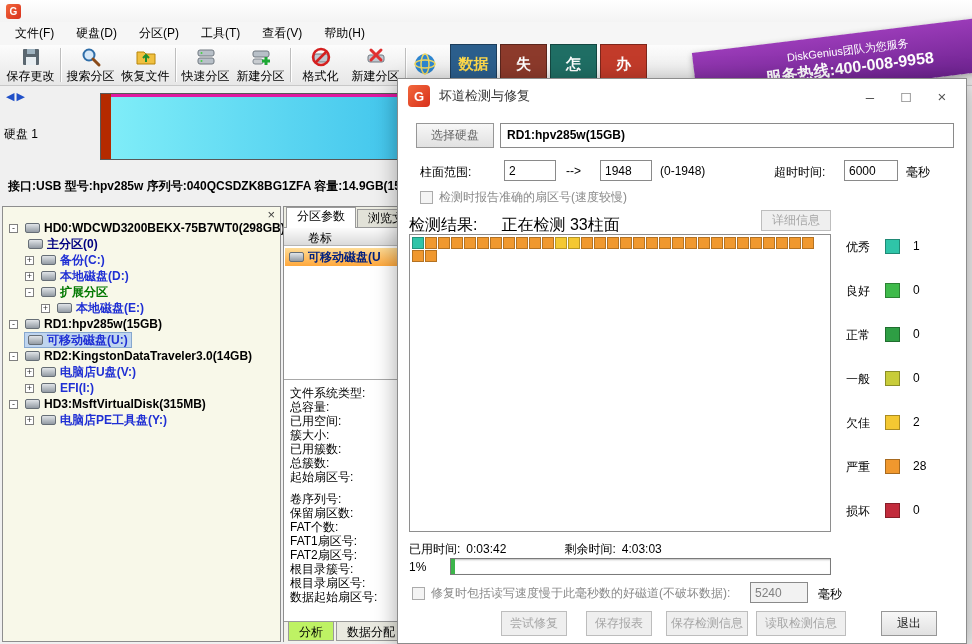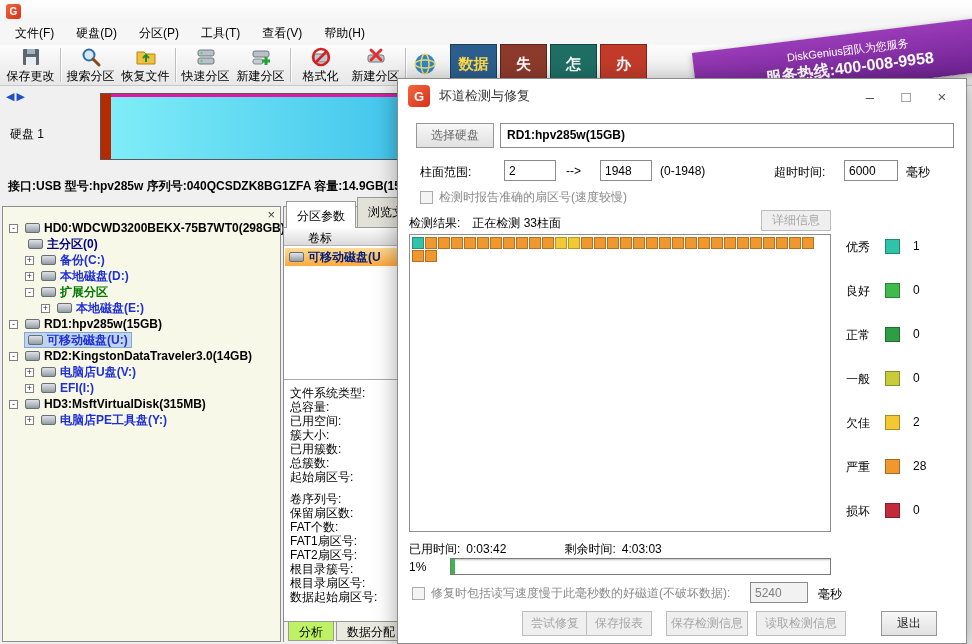--- a/index.html
+++ b/index.html
@@ -27,41 +27,41 @@
   
   .ad-tiles { position:absolute; left:450px; top:44px; display:flex; gap:3px; z-index:5;align-items:center; }
   .ad-tile { width:47px; height:40px; display:flex; align-items:center; justify-content:center; font-weight:bold; font-size:15px; border:1px solid rgba(0,0,0,.35); flex:none; }
   .ad-ribbon { position:absolute; left:694px; top:34px; width:310px; height:54px; background:linear-gradient(#9A3BB8,#6E2390); transform:rotate(-7deg); z-index:6; display:flex; flex-direction:column; align-items:center; justify-content:center; color:#fff; box-shadow:0 2px 6px rgba(0,0,0,.3); }
   .ribbon-l1 { font-size:11px; }
   .ribbon-l2 { font-size:16px; font-weight:bold; }
 
   
   .disk-header { position:absolute; left:0; top:86px; right:0; height:118px; background:#F0F0F0; }
   .nav-arrows { position:absolute; left:6px; top:4px; color:#2050C8; font-size:11px; letter-spacing:2px; }
-  .disk-label { position:absolute; left:10px; top:40px; font-size:12px; }
+  .disk-label { position:absolute; left:4px; top:40px; font-size:12px; }
   .part-bar { position:absolute; left:100px; top:7px; width:858px; height:67px; border:1px solid #585858; display:flex; background:#fff; }
   .part-red { width:10px; background:#B52A00; }
   .part-cyan { flex:1; background:linear-gradient(90deg,#7FEDF8,#2FB9E9 45%,#0C85C8); border-top:3px solid #E018A0; }
   .disk-info { position:absolute; left:8px; top:92px; font-size:12px; font-weight:bold; white-space:nowrap; }
 
   
   .tree-panel { position:absolute; left:2px; top:206px; width:279px; height:436px; background:#F8F8E9; border:1px solid #8E8E8E; }
   .tree-close { position:absolute; right:5px; top:0px; font-size:13px; color:#404040; }
   #tree { position:absolute; left:2px; top:13px; right:2px; }
   .tree-row { height:16px; display:flex; align-items:center; font-size:12px; font-weight:bold; white-space:nowrap; }
   .expander { width:9px; height:9px; border:1px solid #808080; background:#fff; font-size:9px; line-height:7px; text-align:center; margin-right:4px; flex:none; font-weight:normal; color:#333; }
   .drive-icon { width:15px; height:10px; background:linear-gradient(#E0E4E8,#939BA4); border:1px solid #666E76; border-radius:2px; margin-right:4px; flex:none; display:inline-block; }
   .row-main { display:flex; align-items:center; height:14px; padding:0 3px; }
   .row-main.sel { background:#BFD5EF; outline:1px solid #86A7CE; }
   .c-black{color:#000;} .c-blue{color:#1F2FD4;} .c-navy{color:#000080;} .c-green{color:#007800;}
 
   
   .mid-panel { position:absolute; left:283px; top:206px; width:300px; height:436px; background:#fff; border:1px solid #8E8E8E; }
   .mid-tabs { position:absolute; left:0; top:0; right:0; height:21px; background:#EDEDE2; display:flex; align-items:flex-end; padding-left:2px; gap:1px; border-bottom:1px solid #9A9A9A; }
-  .mtab { padding:6px 10px; font-size:12px; border:1px solid #9A9A9A; border-bottom:none; background:#E2E2D8;text-align:center; }
+  .mtab { padding:0 10px; font-size:12px; border:1px solid #9A9A9A; border-bottom:none; background:#E2E2D8;text-align:center; }
   .mtab.active { background:#fff; position:relative; top:1px; padding-bottom:3px; }
   .vol-header { position:absolute; left:0; top:21px; right:0; height:18px; background:linear-gradient(#FCFCFC,#DADADA); border-bottom:1px solid #B4B4B4; font-size:12px; padding:2px 0 0 24px; }
   .vol-row { position:absolute; left:1px; top:41px; right:1px; height:18px; background:linear-gradient(#FFDC96,#FFA83C); display:flex; align-items:center; padding-left:4px; font-size:12px; font-weight:bold; color:#002080; }
   .mid-divider { position:absolute; left:0; top:172px; right:0; height:1px; background:#A8A8A8; }
   #params { position:absolute; left:6px; top:178px; right:2px; }
   .param-row { height:14px; font-size:12px; white-space:nowrap; }
   .param-gap { margin-top:8px; }
   .bottom-tabs { position:absolute; left:0; top:414px; right:0; height:21px; border-top:1px solid #9A9A9A; background:#F2F2EA; display:flex; padding-left:4px; gap:2px; }
   .btab { padding:2px 10px; font-size:12px; border:1px solid #9A9A9A; border-top:none; background:#EAEAE0; height:19px; }
   .btab.active { background:#bef264; }
@@ -85,21 +85,21 @@
   .arrow { left:168px; top:85px; }
   .inp.to { left:202px; top:81px; width:52px; }
   .hint { left:262px; top:85px; }
   .timeout-label { left:376px; top:85px; }
   .inp.timeout { left:446px; top:81px; width:54px; }
   .timeout-unit { left:508px; top:85px; }
   .chk-row { display:flex; gap:6px; align-items:center; }
   .chk-row.accurate { position:absolute; left:22px; top:110px; }
   .chk { width:13px; height:13px; border:1px solid #ABABAB; background:#F4F4F4; flex:none; }
   .chk-label { font-size:12px; color:#8A8A8A; white-space:nowrap; }
-  .result-line { position:absolute; left:11px; top:136px; font-size:12px; display:flex; gap:12px; white-space:nowrap; }
+  .result-line { position:absolute; left:11px; top:136px; font-size:16px; display:flex; gap:24px; white-space:nowrap; }
   .detail { left:363px; top:131px; width:70px; height:21px; }
   .grid-box { position:absolute; left:11px; top:155px; width:422px; height:298px; border:1px solid #8E8E8E; padding:2px; background:#fff; font-size:0; }
   .grid-row { height:13px; white-space:nowrap; }
   .cell { display:inline-block; width:12px; height:12px; margin:0 1px 1px 0; border:1px solid rgba(0,0,0,.25); }
   .legend { position:absolute; left:448px; top:160px; }
   .legend-row { height:44px; display:flex; align-items:flex-start; gap:13px; font-size:12px; }
   .lg-label { width:26px; }
   .lg-box { width:15px; height:15px; border:1px solid rgba(0,0,0,.3); flex:none; }
   .time-line { position:absolute; left:11px; top:462px; font-size:12px; white-space:nowrap; }
   .remain-label { margin-left:58px; }
@@ -448,21 +448,21 @@
 
     <label class="chk-row repair">
       <span class="chk"></span>
       <span class="chk-label">修复时包括读写速度慢于此毫秒数的好磁道(不破坏数据):</span>
     </label>
     <input class="inp repair-ms" value="5240" style="">
     <span class="lbl repair-unit">毫秒</span>
 
     <div class="dlg-buttons" id="dlgButtons">
         <button class="dlg-btn dlg-action" style="left: 18px; width: 64px; margin-top: 45px;">停止</button>
-        <button class="dlg-btn dlg-action disabled" style="left: 103px; width: 66px; margin-left: 21px;">尝试修复</button>
+        <button class="dlg-btn dlg-action disabled" style="left: 103px; width: 66px;">尝试修复</button>
         <button class="dlg-btn dlg-action disabled" style="left: 188px; width: 66px;">保存报表</button>
         <button class="dlg-btn dlg-action disabled" style="left: 268px; width: 82px;">保存检测信息</button>
         <button class="dlg-btn dlg-action disabled" style="left: 358px; width: 90px;">读取检测信息</button>
         <button class="dlg-btn dlg-action" style="left: 483px; width: 56px;">退出</button>
       </div>
   </div>
 
 </div>
 
 </body></html>

